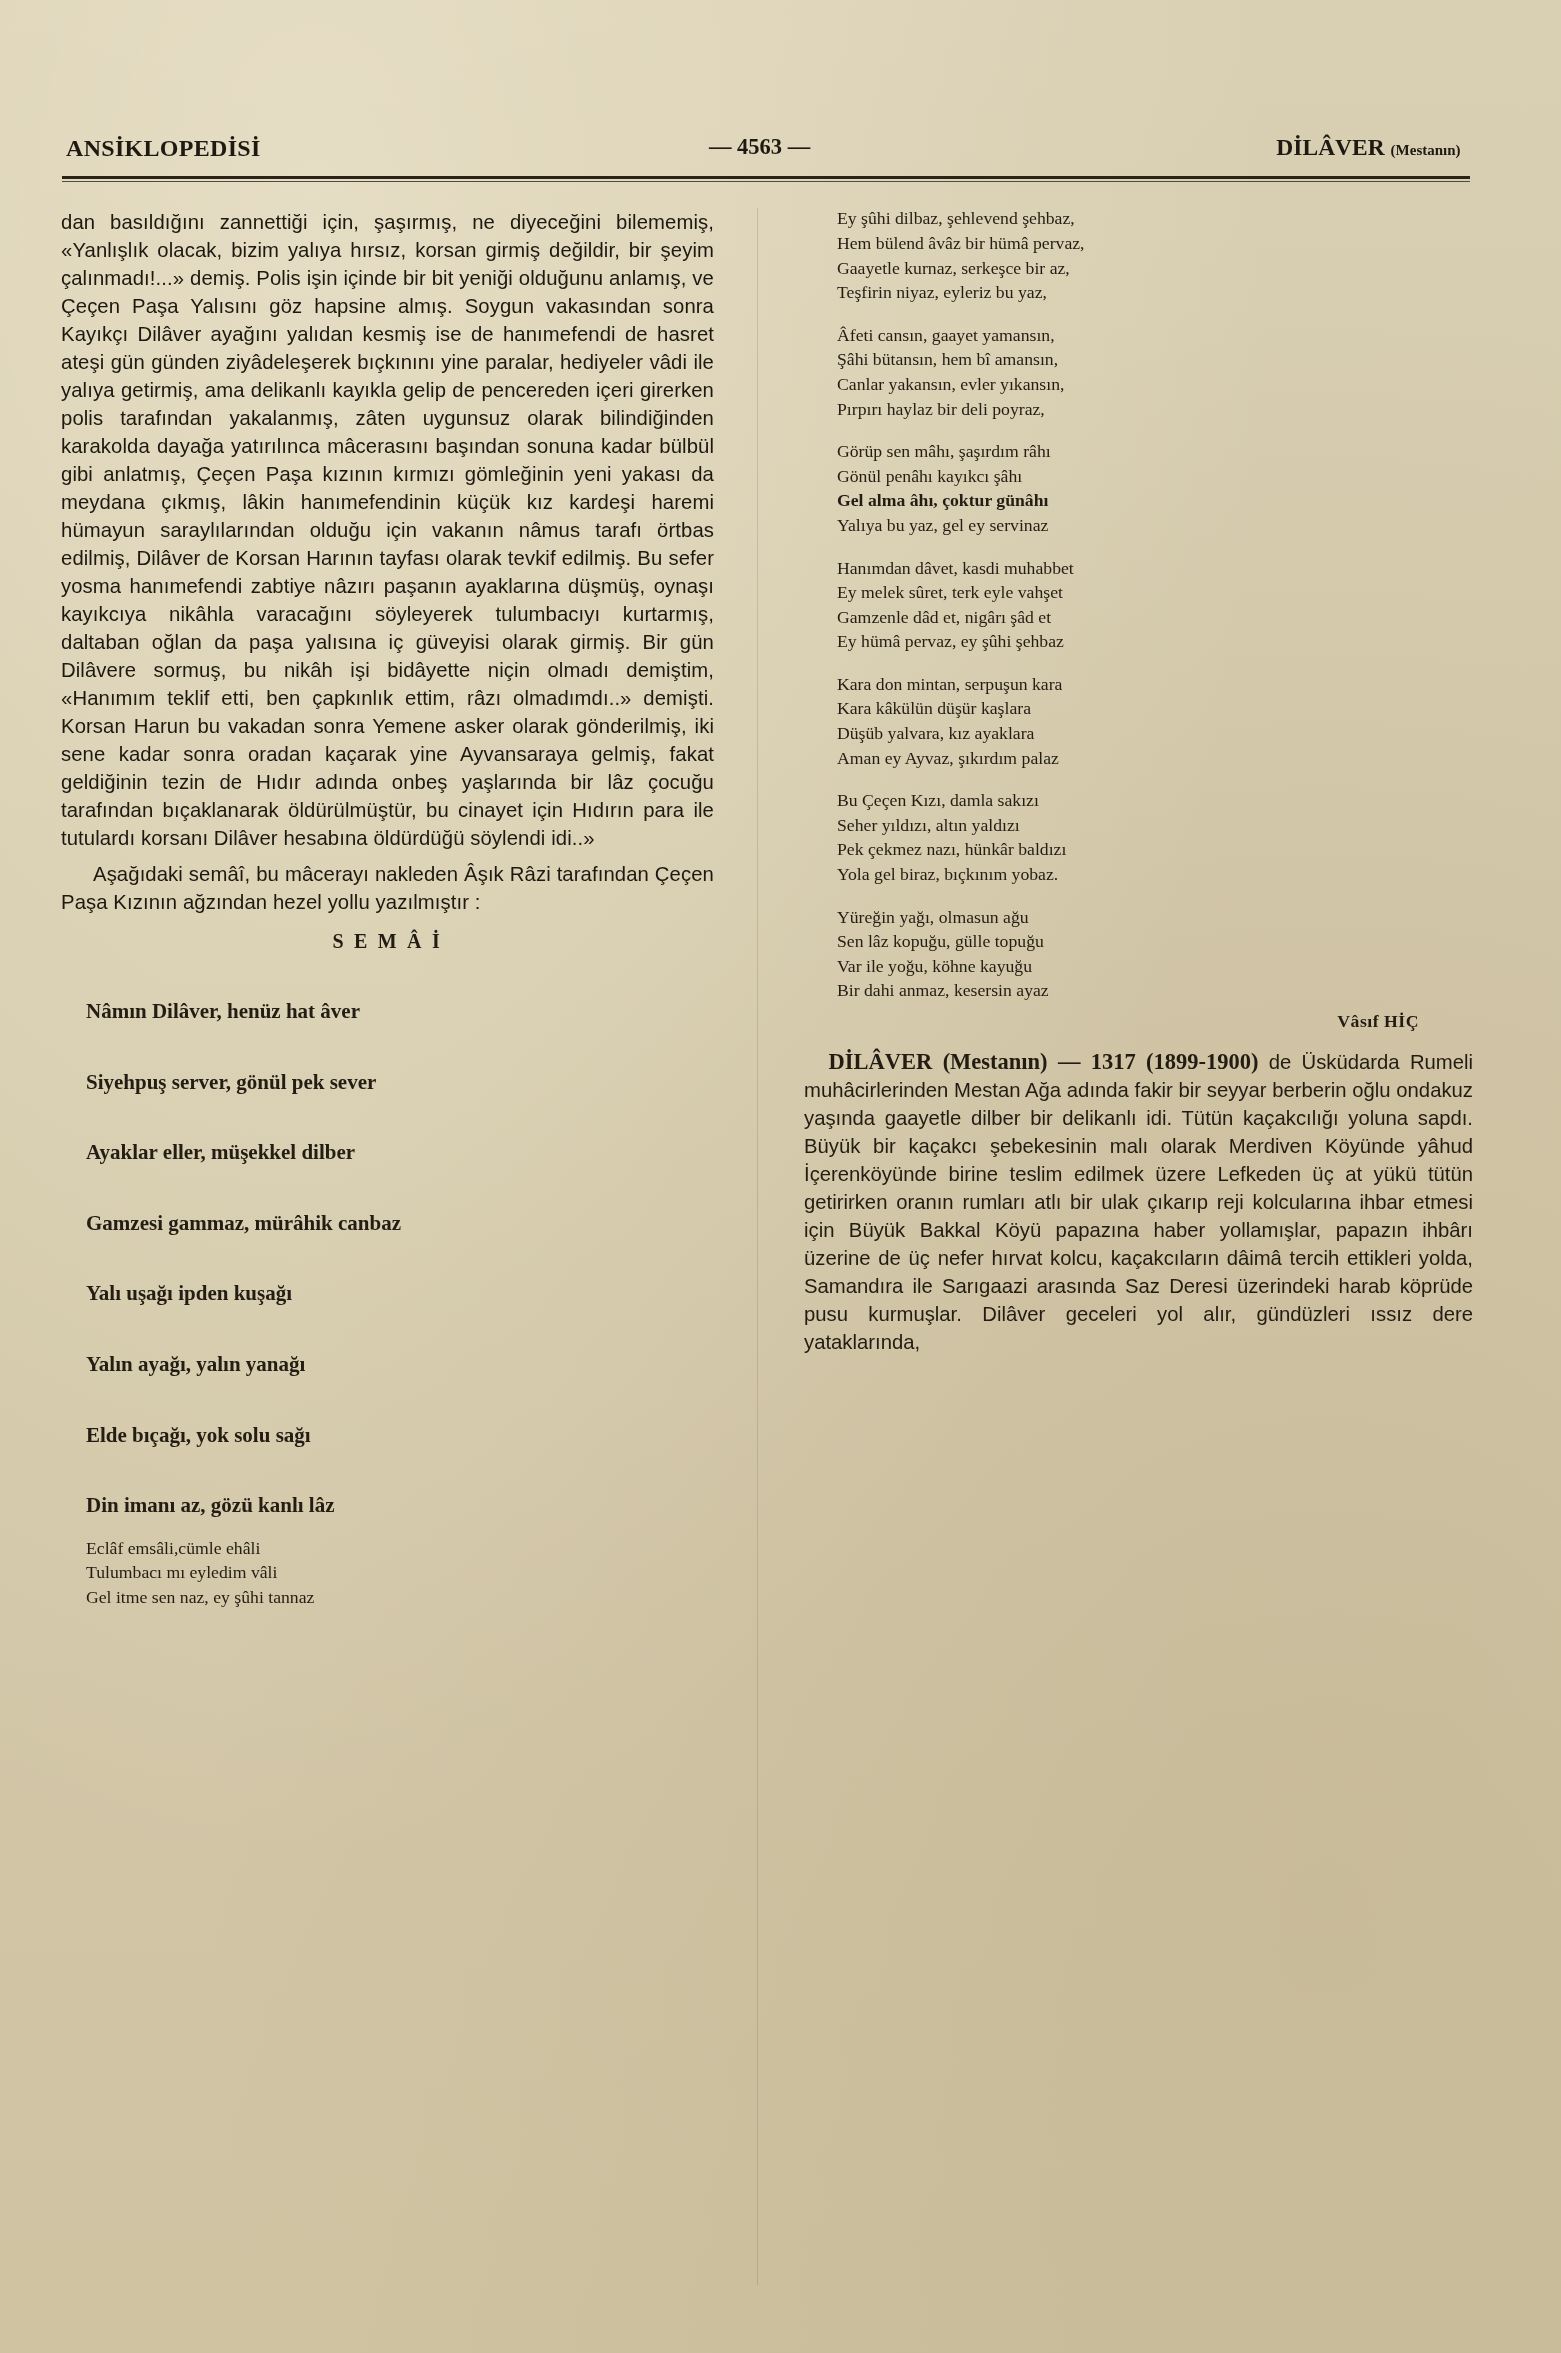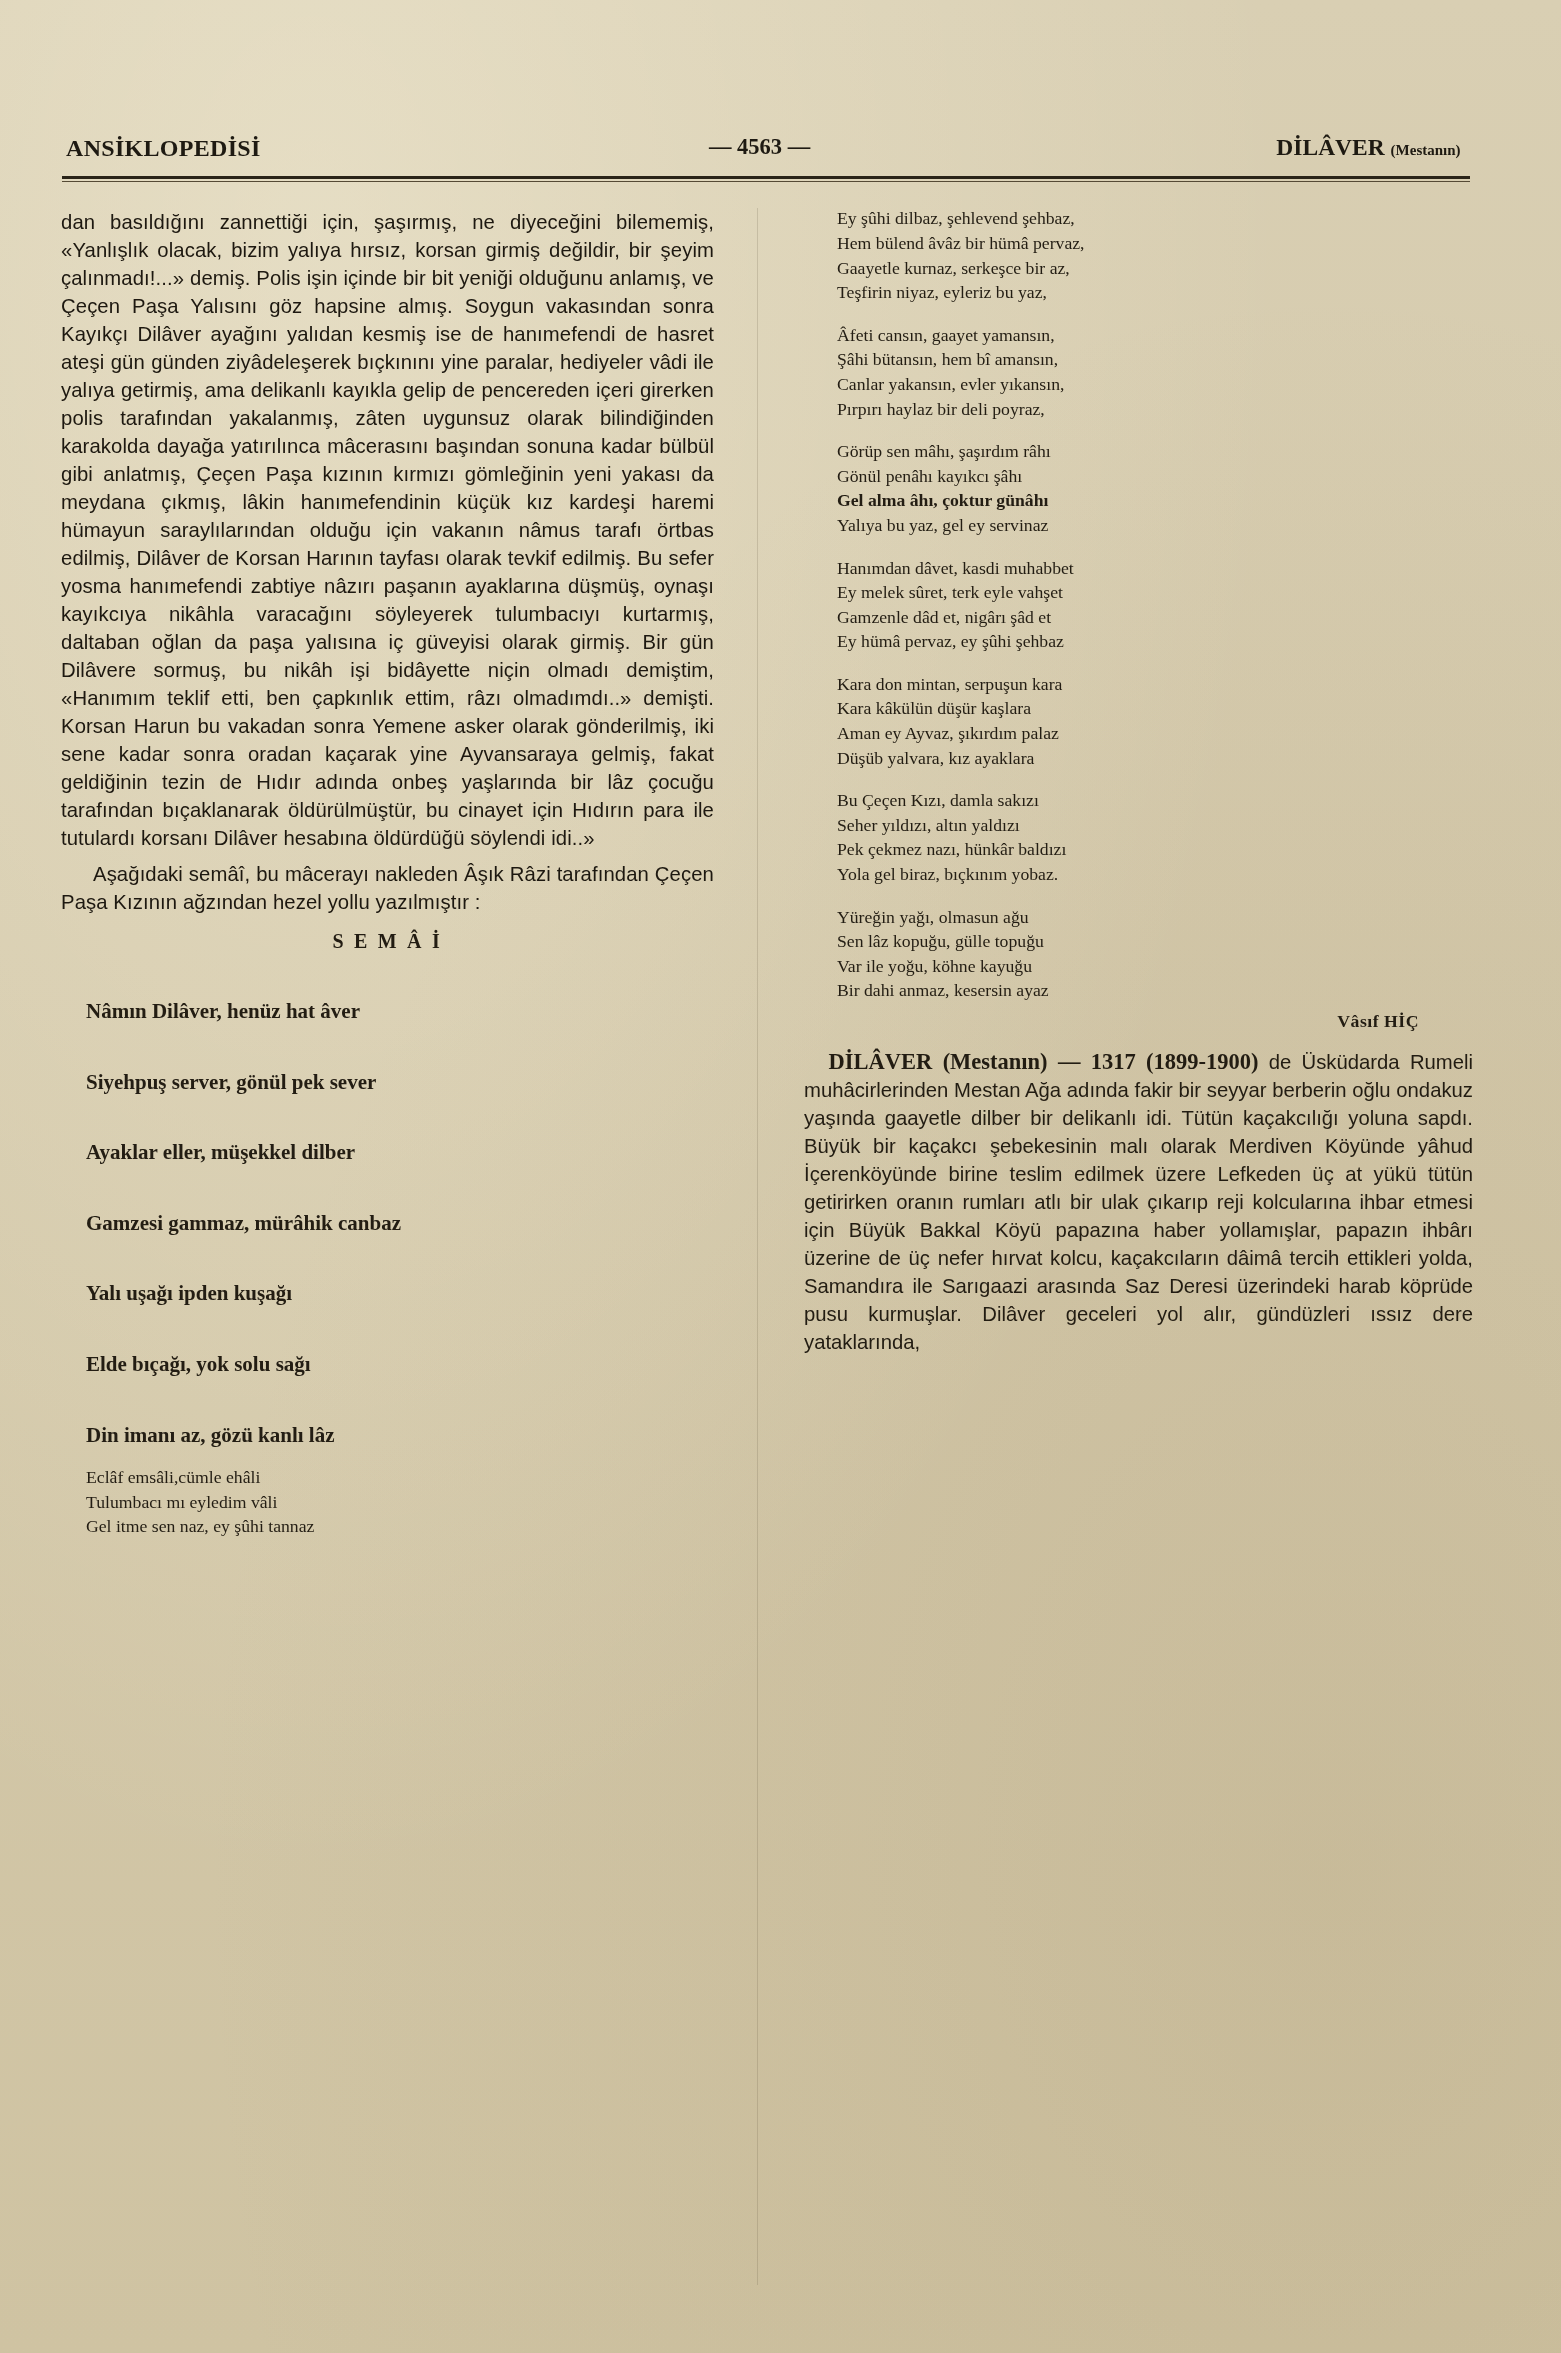--- a/index.html
+++ b/index.html
@@ -199,20 +199,21 @@
 
       <div class="stanza bold">
         <div class="line">Nâmın Dilâver, henüz hat âver</div>
         <div class="line">Siyehpuş server, gönül pek sever</div>
         <div class="line">Ayaklar eller, müşekkel dilber</div>
         <div class="line">Gamzesi gammaz, mürâhik canbaz</div>
       </div>
 
       <div class="stanza bold">
         <div class="line">Yalı uşağı ipden kuşağı</div>
+        <div class="line">Yalın ayağı, yalın yanağı</div>
         <div class="line">Elde bıçağı, yok solu sağı</div>
         <div class="line">Din imanı az, gözü kanlı lâz</div>
       </div>
 
       <div class="stanza">
         <div class="line">Eclâf emsâli,cümle ehâli</div>
         <div class="line">Tulumbacı mı eyledim vâli</div>
         <div class="line">Gel itme sen naz, ey şûhi tannaz</div>
       </div>
 
@@ -244,22 +245,22 @@
       <div class="stanza">
         <div class="line">Hanımdan dâvet, kasdi muhabbet</div>
         <div class="line">Ey melek sûret, terk eyle vahşet</div>
         <div class="line">Gamzenle dâd et, nigârı şâd et</div>
         <div class="line">Ey hümâ pervaz, ey şûhi şehbaz</div>
       </div>
 
       <div class="stanza">
         <div class="line">Kara don mintan, serpuşun kara</div>
         <div class="line">Kara kâkülün düşür kaşlara</div>
+        <div class="line">Düşüb yalvara, kız ayaklara</div>
         <div class="line">Aman ey Ayvaz, şıkırdım palaz</div>
-        <div class="line">Düşüb yalvara, kız ayaklara</div>
       </div>
 
       <div class="stanza">
         <div class="line">Bu Çeçen Kızı, damla sakızı</div>
         <div class="line">Seher yıldızı, altın yaldızı</div>
         <div class="line">Pek çekmez nazı, hünkâr baldızı</div>
         <div class="line">Yola gel biraz, bıçkınım yobaz.</div>
       </div>
 
       <div class="stanza" style="margin-bottom:3.2px;">

